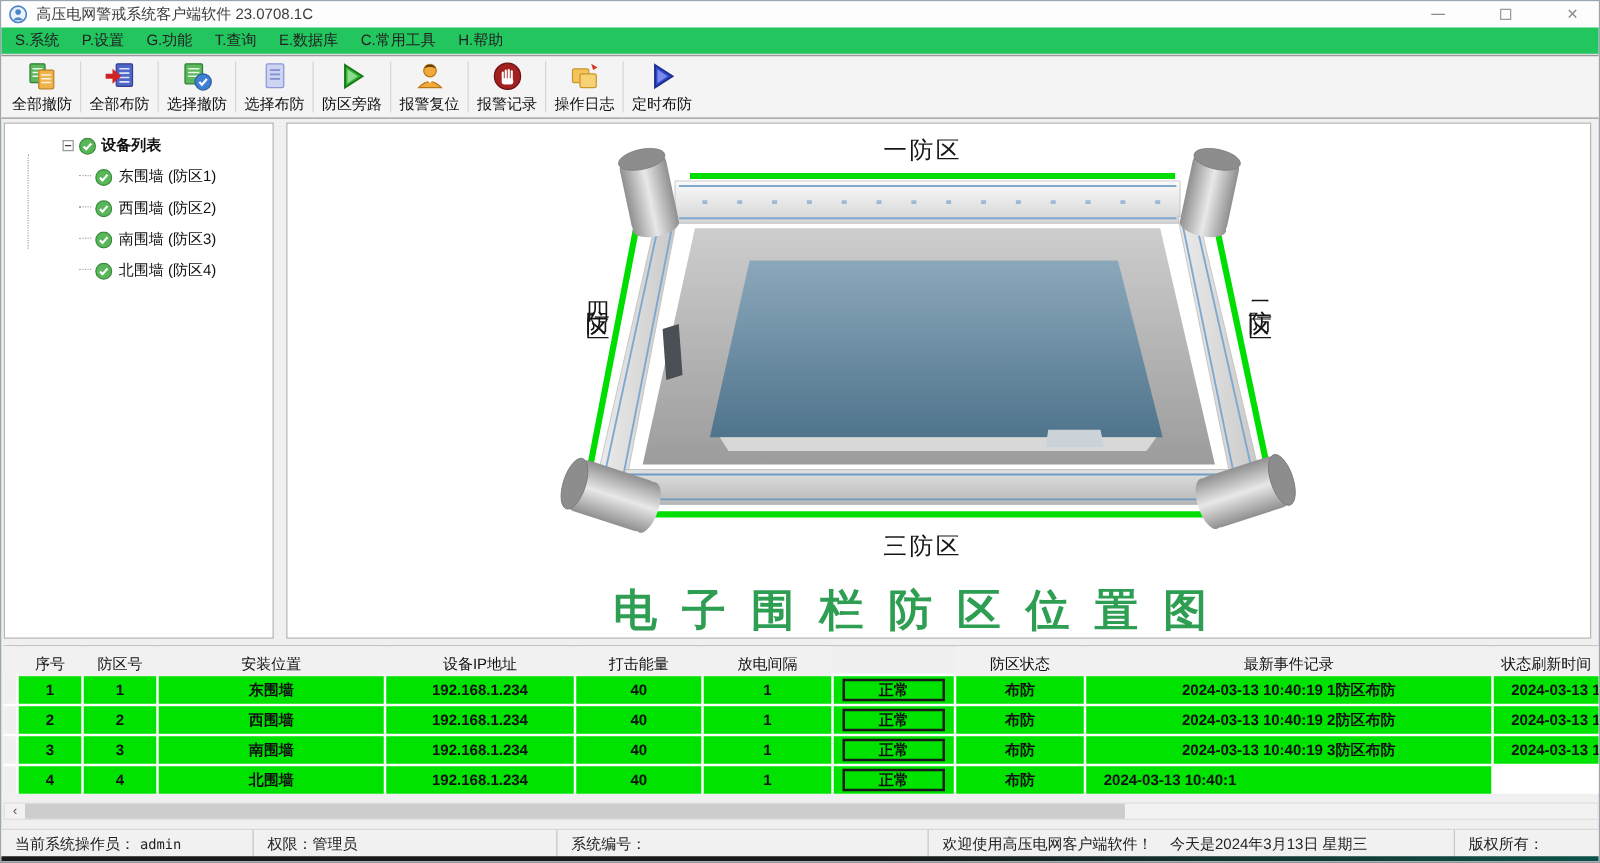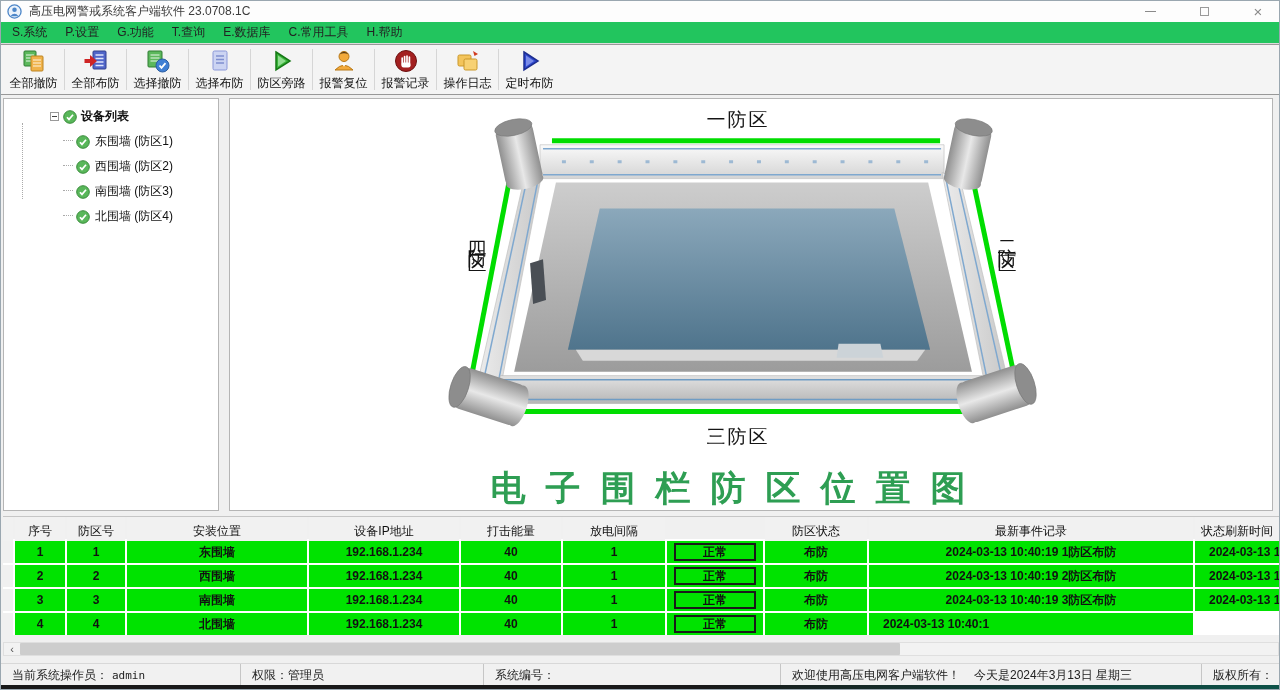--- a/index.html
+++ b/index.html
@@ -58,21 +58,21 @@
   .td.rowhdr{background:#f0f0f0;font-weight:400;}
   .td.time{justify-content:flex-start;padding-left:14px;}
   .status-chip{border:2px solid #1a1a1a;width:86%;height:18px;display:flex;align-items:center;justify-content:center;text-align:right;}
   
   .hscroll{position:absolute;left:2px;top:641px;width:1276px;height:14px;background:#f2f2f2;border:1px solid #dfdfdf;display:flex;align-items:center;}
   .hs-arrow{width:16px;height:12px;display:flex;align-items:center;justify-content:center;color:#555;font-size:11px;line-height:1;}
   .hs-thumb{width:880px;height:12px;background:#cdcdcd;border-radius:1px;}
   
   .statusbar{position:absolute;left:0;right:0;top:662px;height:24px;background:#f1f1f1;border-top:1px solid #d8d8d8;display:flex;align-items:center;font-size:12px;color:#222;}
   .sb-sec{height:100%;display:flex;align-items:center;padding-left:11px;border-right:1px solid #c6c6c6;white-space:nowrap;overflow:hidden;}
-  .sb-1{width:240px;} .sb-2{width:243px;} .sb-3{width:297px;} .sb-4{width:421px;} .sb-5{flex:1;border-right:none;}
+  .sb-1{width:202px;} .sb-2{width:243px;} .sb-3{width:297px;} .sb-4{width:421px;} .sb-5{flex:1;border-right:none;}
   .sb-value-mono{font-family:"DejaVu Sans Mono","Liberation Mono",monospace;font-size:11px;margin-left:4px;}
   .sb-gap{display:inline-block;width:14px;}
   .bottom-strip{position:absolute;left:0;right:0;bottom:0;height:4px;background:linear-gradient(to right,#191919 55%,#0d5248);}
 </style>
 </head>
 <body>
 
 <div class="app">
 
   <div class="titlebar">

